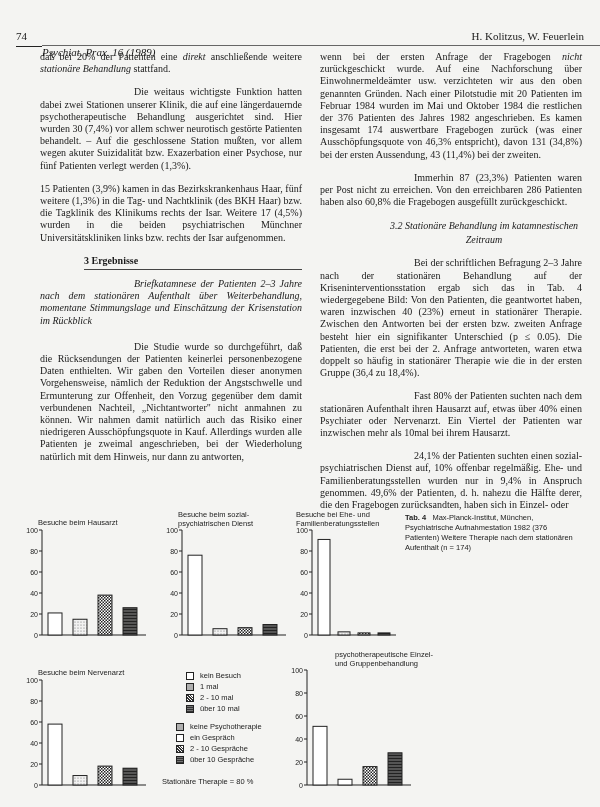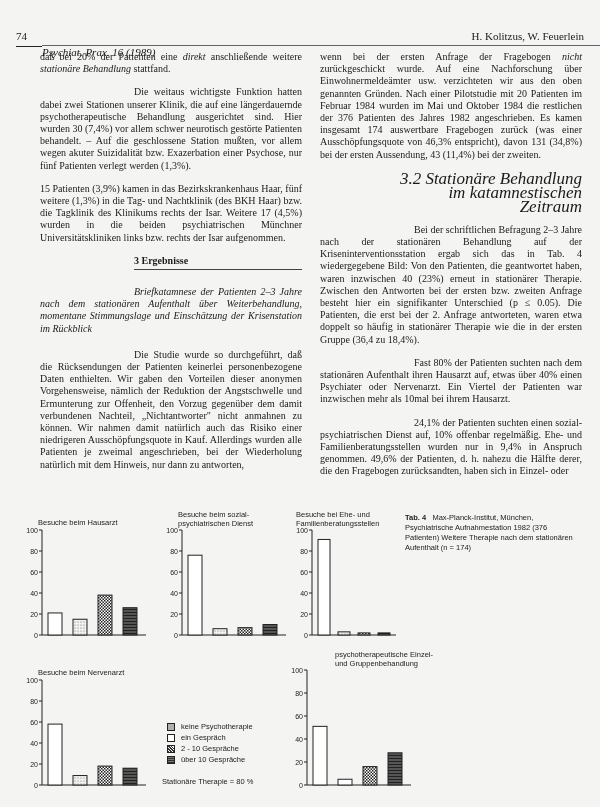--- a/index.html
+++ b/index.html
@@ -19,23 +19,23 @@
   .header .authors { position: absolute; right: 0; top: 2px; font-size: 11px; }
   .header .rule-left { position: absolute; left: 0; top: 18px; width: 26px; height: 1px; background: #222; }
   .header .rule-main { position: absolute; left: 26px; top: 17px; width: 558px; height: 1px; background: #666; }
 
   .col { position: absolute; top: 51px; width: 262px; font-size: 10px; line-height: 12.2px; text-align: justify; }
   .col.left { left: 40px; }
   .col.right { left: 320px; }
   .col p { margin: 0 0 11px 0; }
   .col p.indent { text-indent: 94px; }
   .col .it { font-style: italic; }
-  .col .sec-head { font-weight: bold; margin: 10px 0 6px 94px; font-size: 10px; border-bottom: 1px solid #444; padding-bottom: 2px; }
-  .col .sub-italic { font-style: italic; margin: 16px 0 14px 0; text-indent: 94px; }
-  .col .subsec { font-style: italic; font-size: 17px; margin: 6px 0 10px 66px; line-height: 14px; text-align: right; }
+  .col .sec-head { font-weight: bold; margin: 10px 0 6px 44px; font-size: 10px; border-bottom: 1px solid #444; padding-bottom: 2px; }
+  .col .sub-italic { font-style: italic; margin: 8px 0 14px 0; text-indent: 94px; }
+  .col .subsec { font-style: italic; font-size: 10px; margin: 6px 0 10px 66px; line-height: 14px; text-align: center; }
 
   .figures { position: absolute; left: 0; top: 500px; width: 600px; height: 307px; font-family: "Liberation Sans", "DejaVu Sans", sans-serif; }
   .chart { position: absolute; }
   .chart .ctitle { position: absolute; font-size: 7.5px; line-height: 9px; white-space: nowrap; color: #222; }
   .chart svg { position: absolute; left: 0; top: 0; overflow: visible; }
   .caption { position: absolute; left: 405px; top: 13px; width: 175px; font-size: 7.5px; line-height: 10px; color: #222; }
   .caption .tab { font-weight: bold; }
   .legend { position: absolute; font-size: 7.5px; line-height: 11px; color: #222; }
   .legend .item { display: flex; align-items: center; gap: 6px; height: 11px; }
   .legend .sw { width: 8px; height: 8px; border: 1px solid #222; box-sizing: border-box; }
@@ -60,20 +60,21 @@
   <p><span>daß bei 20% der Patienten eine </span><span class="it">direkt</span><span> anschließende weitere </span><span class="it">stationäre Behandlung</span><span> stattfand.</span></p>
   <p class="indent">Die weitaus wichtigste Funktion hatten dabei zwei Stationen unserer Klinik, die auf eine längerdauernde psychotherapeutische Behandlung ausgerichtet sind. Hier wurden 30 (7,4%) vor allem schwer neurotisch gestörte Patienten behandelt. – Auf die geschlossene Station mußten, vor allem wegen akuter Suizidalität bzw. Exazerbation einer Psychose, nur fünf Patienten verlegt werden (1,3%).</p>
   <p>15 Patienten (3,9%) kamen in das Bezirkskrankenhaus Haar, fünf weitere (1,3%) in die Tag- und Nachtklinik (des BKH Haar) bzw. die Tagklinik des Klinikums rechts der Isar. Weitere 17 (4,5%) wurden in die beiden psychiatrischen Münchner Universitätskliniken links bzw. rechts der Isar aufgenommen.</p>
   <div class="sec-head">3 Ergebnisse</div>
   <p class="sub-italic">Briefkatamnese der Patienten 2–3 Jahre nach dem stationären Aufenthalt über Weiterbehandlung, momentane Stimmungslage und Einschätzung der Krisenstation im Rückblick</p>
   <p class="indent">Die Studie wurde so durchgeführt, daß die Rücksendungen der Patienten keinerlei personenbezogene Daten enthielten. Wir gaben den Vorteilen dieser anonymen Vorgehensweise, nämlich der Reduktion der Angstschwelle und Ermunterung zur Offenheit, den Vorzug gegenüber dem damit verbundenen Nachteil, „Nichtantworter" nicht anmahnen zu können. Wir nahmen damit natürlich auch das Risiko einer niedrigeren Ausschöpfungsquote in Kauf. Allerdings wurden alle Patienten je zweimal angeschrieben, bei der Wiederholung natürlich mit dem Hinweis, nur dann zu antworten,</p>
 </div>
 
 <div class="col right">
   <p><span>wenn bei der ersten Anfrage der Fragebogen </span><span class="it">nicht</span><span> zurückgeschickt wurde. Auf eine Nachforschung über Einwohnermeldeämter usw. verzichteten wir aus den oben genannten Gründen. Nach einer Pilotstudie mit 20 Patienten im Februar 1984 wurden im Mai und Oktober 1984 die restlichen der 376 Patienten des Jahres 1982 angeschrieben. Es kamen insgesamt 174 auswertbare Fragebogen zurück (was einer Ausschöpfungsquote von 46,3% entspricht), davon 131 (34,8%) bei der ersten Aussendung, 43 (11,4%) bei der zweiten.</span></p>
+  <p class="indent">Immerhin 87 (23,3%) Patienten waren per Post nicht zu erreichen. Von den erreichbaren 286 Patienten haben also 60,8% die Fragebogen ausgefüllt zurückgeschickt.</p>
   <div class="subsec">3.2 Stationäre Behandlung im katamnestischen Zeitraum</div>
   <p class="indent">Bei der schriftlichen Befragung 2–3 Jahre nach der stationären Behandlung auf der Kriseninterventionsstation ergab sich das in Tab. 4 wiedergegebene Bild: Von den Patienten, die geantwortet haben, waren inzwischen 40 (23%) erneut in stationärer Therapie. Zwischen den Antworten bei der ersten bzw. zweiten Anfrage besteht hier ein signifikanter Unterschied (p ≤ 0.05). Die Patienten, die erst bei der 2. Anfrage antworteten, waren etwa doppelt so häufig in stationärer Therapie wie die in der ersten Gruppe (36,4 zu 18,4%).</p>
   <p class="indent">Fast 80% der Patienten suchten nach dem stationären Aufenthalt ihren Hausarzt auf, etwas über 40% einen Psychiater oder Nervenarzt. Ein Viertel der Patienten war inzwischen mehr als 10mal bei ihrem Hausarzt.</p>
   <p class="indent">24,1% der Patienten suchten einen sozial-psychiatrischen Dienst auf, 10% offenbar regelmäßig. Ehe- und Familienberatungsstellen wurden nur in 9,4% in Anspruch genommen. 49,6% der Patienten, d. h. nahezu die Hälfte derer, die den Fragebogen zurücksandten, haben sich in Einzel- oder</p>
 </div>
 
 <div class="figures">
   <div class="chart" id="c0" style="left:20px;top:10px;width:130px;height:135px;">
       <div class="ctitle" style="left: 18px; top: 8px;">Besuche beim Hausarzt</div>
       <svg width="130" height="135">
@@ -263,21 +264,39 @@
         <rect x="78" y="116.6" width="14" height="18.400000000000002" fill="url(#pCheck)" stroke="#222" stroke-width="1"></rect>
         <rect x="103" y="102.8" width="14" height="32.2" fill="url(#pDark)" stroke="#222" stroke-width="1"></rect>
       </svg>
     </div>
 
   <div class="caption">
     <span class="tab">Tab. 4</span>&nbsp;&nbsp;
     <span>Max-Planck-Institut, München, Psychiatrische Aufnahmestation 1982 (376 Patienten) Weitere Therapie nach dem stationären Aufenthalt (n = 174)</span>
   </div>
 
-  <div class="legend" style="left:167px;top:221px;">
+  <div class="legend" style="left:186px;top:170px;">
+    <div class="item">
+        <span class="sw empty"></span>
+        <span>kein Besuch</span>
+      </div>
+    <div class="item">
+        <span class="sw dotted"></span>
+        <span>1 mal</span>
+      </div>
+    <div class="item">
+        <span class="sw checker"></span>
+        <span>2 - 10 mal</span>
+      </div>
+    <div class="item">
+        <span class="sw dark"></span>
+        <span>über 10 mal</span>
+      </div>
+  </div>
+  <div class="legend" style="left:176px;top:221px;">
     <div class="item">
         <span class="sw dotted"></span>
         <span>keine Psychotherapie</span>
       </div>
     <div class="item">
         <span class="sw empty"></span>
         <span>ein Gespräch</span>
       </div>
     <div class="item">
         <span class="sw checker"></span>

